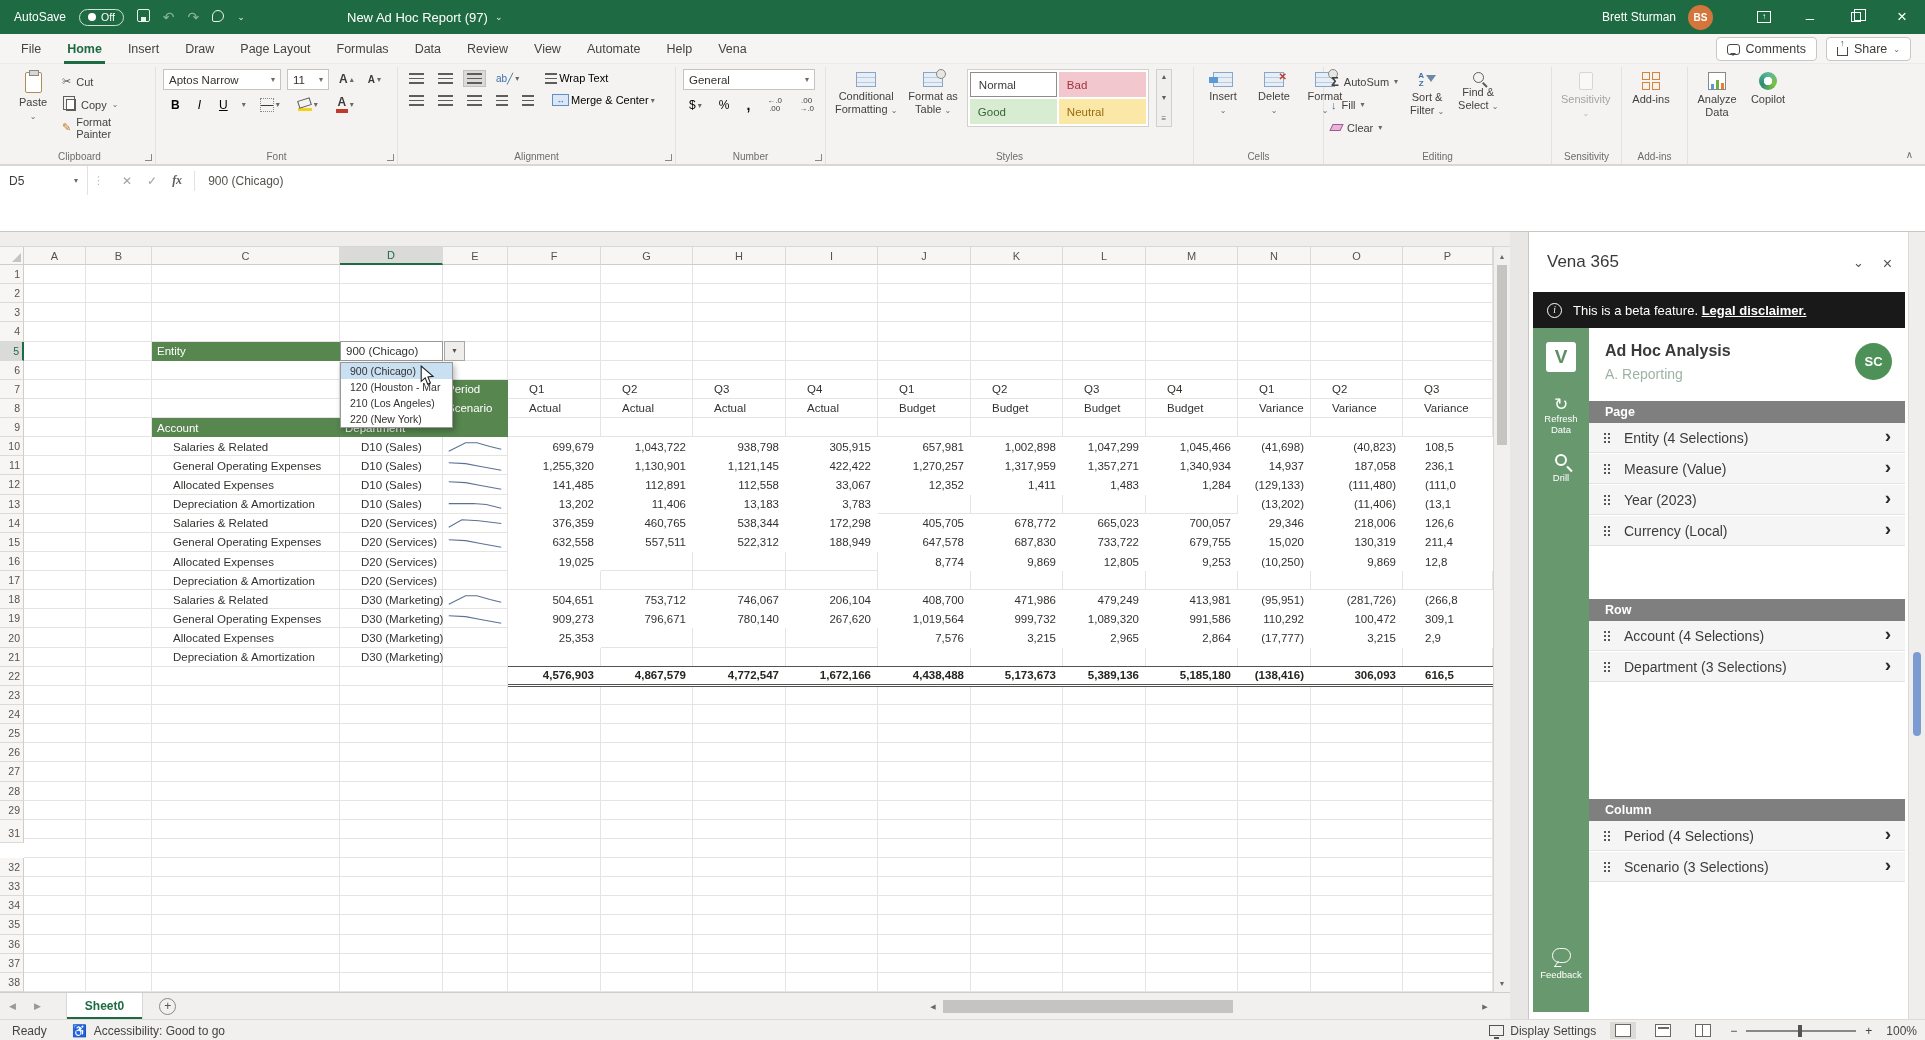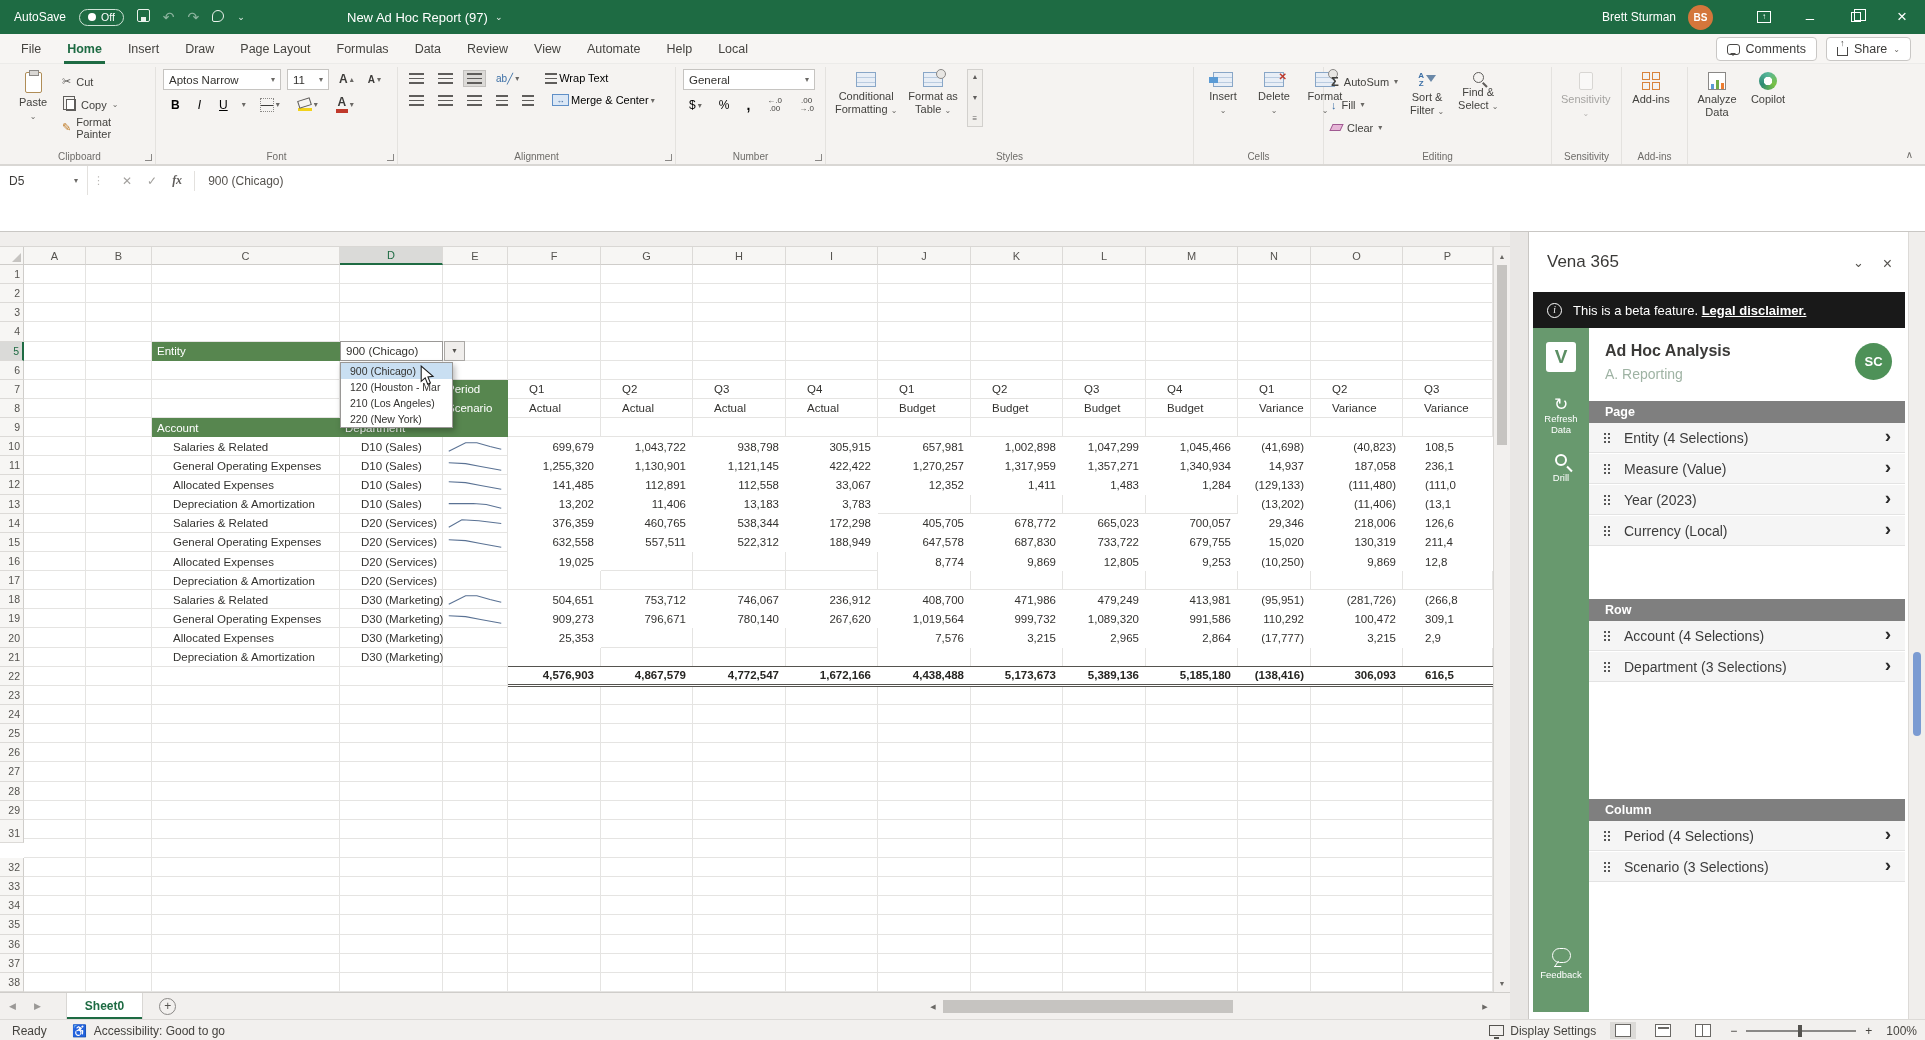--- a/index.html
+++ b/index.html
@@ -220,21 +220,21 @@
       <div class="mtab active">Home</div>
       <div class="mtab">Insert</div>
       <div class="mtab">Draw</div>
       <div class="mtab">Page Layout</div>
       <div class="mtab">Formulas</div>
       <div class="mtab">Data</div>
       <div class="mtab">Review</div>
       <div class="mtab">View</div>
       <div class="mtab">Automate</div>
       <div class="mtab">Help</div>
-      <div class="mtab">Local</div>
+      <div class="mtab">Vena</div>
     </div>
   <div class="mb-right">
     <span class="mbtn">
         <span class="ic-comment"></span>
         <span>Comments</span>
       </span>
     <span class="mbtn">
         <span class="ic-share"></span>
         <span>Share</span>
         <span class="car">⌄</span>
@@ -388,20 +388,26 @@
 
   <div class="rg" style="width:368px">
     <div class="bb">
         <span class="cg"></span>
         <span><span>Conditional</span><br><span>Formatting</span> <span class="car">⌄</span></span>
       </div>
     <div class="bb">
         <span class="cg fmt"></span>
         <span><span>Format as</span><br><span>Table</span> <span class="car">⌄</span></span>
       </div>
+    <div class="sgal">
+      <div class="scell s-normal">Normal</div>
+      <div class="scell s-bad">Bad</div>
+      <div class="scell s-good">Good</div>
+      <div class="scell s-neutral">Neutral</div>
+    </div>
     <div class="sscroll">
         <span>▲</span>
         <span>▼</span>
         <span style="font-size:8px">≡</span>
       </div>
     <div class="rg-label">Styles</div>
   </div>
 
   <div class="rg" style="width:130px">
     <div class="bb">
@@ -748,21 +754,21 @@
     <div class="txt" style="left: 152px; top: 324.08px; width: 188px; height: 19.13px;">Depreciation &amp; Amortization</div>
     <div class="txt" style="left: 340px; top: 324.08px; width: 103px; height: 19.13px;">D20 (Services)</div>
     <div class="txt" style="left: 152px; top: 343.21px; width: 188px; height: 19.13px;">Salaries &amp; Related</div>
     <div class="txt" style="left: 340px; top: 343.21px; width: 103px; height: 19.13px;">D30 (Marketing)</div>
     <div class="sprk" style="left: 446px; top: 345.21px; width: 58px; height: 15.13px;"><svg width="58" height="15" viewBox="0 0 60 16">
         <polyline points="2,13 20,4 32,4 46,8 58,11" fill="none" stroke="#5a7294" stroke-width="1.2"></polyline>
       </svg></div>
     <div class="num" style="left: 508px; top: 343.21px; width: 93px; height: 19.13px;">504,651</div>
     <div class="num" style="left: 601px; top: 343.21px; width: 92px; height: 19.13px;">753,712</div>
     <div class="num" style="left: 693px; top: 343.21px; width: 93px; height: 19.13px;">746,067</div>
-    <div class="num" style="left: 786px; top: 343.21px; width: 92px; height: 19.13px;">236,912</div>
+    <div class="num" style="left: 786px; top: 343.21px; width: 92px; height: 19.13px;">206,104</div>
     <div class="num" style="left: 878px; top: 343.21px; width: 93px; height: 19.13px;">408,700</div>
     <div class="num" style="left: 971px; top: 343.21px; width: 92px; height: 19.13px;">471,986</div>
     <div class="num" style="left: 1063px; top: 343.21px; width: 83px; height: 19.13px;">479,249</div>
     <div class="num" style="left: 1146px; top: 343.21px; width: 92px; height: 19.13px;">413,981</div>
     <div class="num" style="left: 1238px; top: 343.21px; width: 73px; height: 19.13px;">(95,951)</div>
     <div class="num" style="left: 1311px; top: 343.21px; width: 92px; height: 19.13px;">(281,726)</div>
     <div class="num clip" style="left: 1403px; top: 343.21px; width: 90px; height: 19.13px;">(266,8</div>
     <div class="txt" style="left: 152px; top: 362.34px; width: 188px; height: 19.13px;">General Operating Expenses</div>
     <div class="txt" style="left: 340px; top: 362.34px; width: 103px; height: 19.13px;">D30 (Marketing)</div>
     <div class="sprk" style="left: 446px; top: 364.34px; width: 58px; height: 15.13px;"><svg width="58" height="15" viewBox="0 0 60 16">

